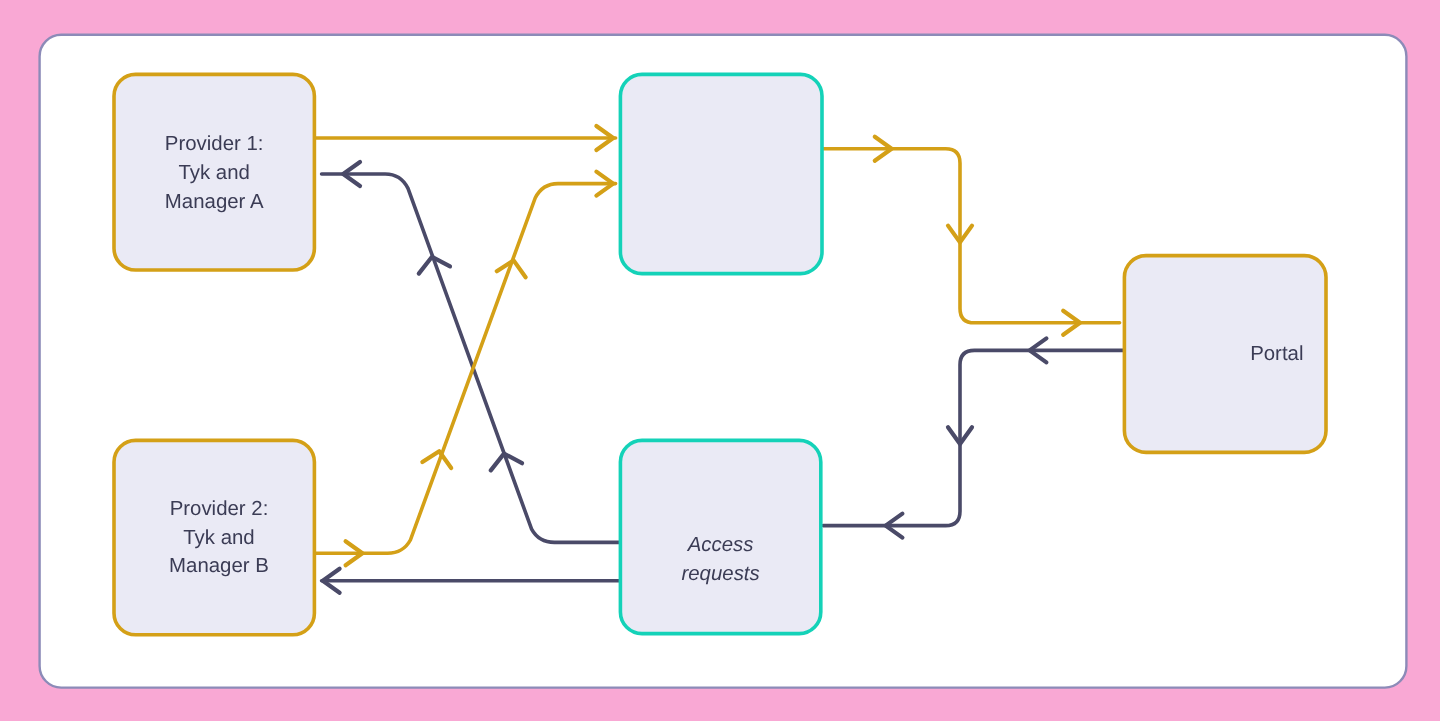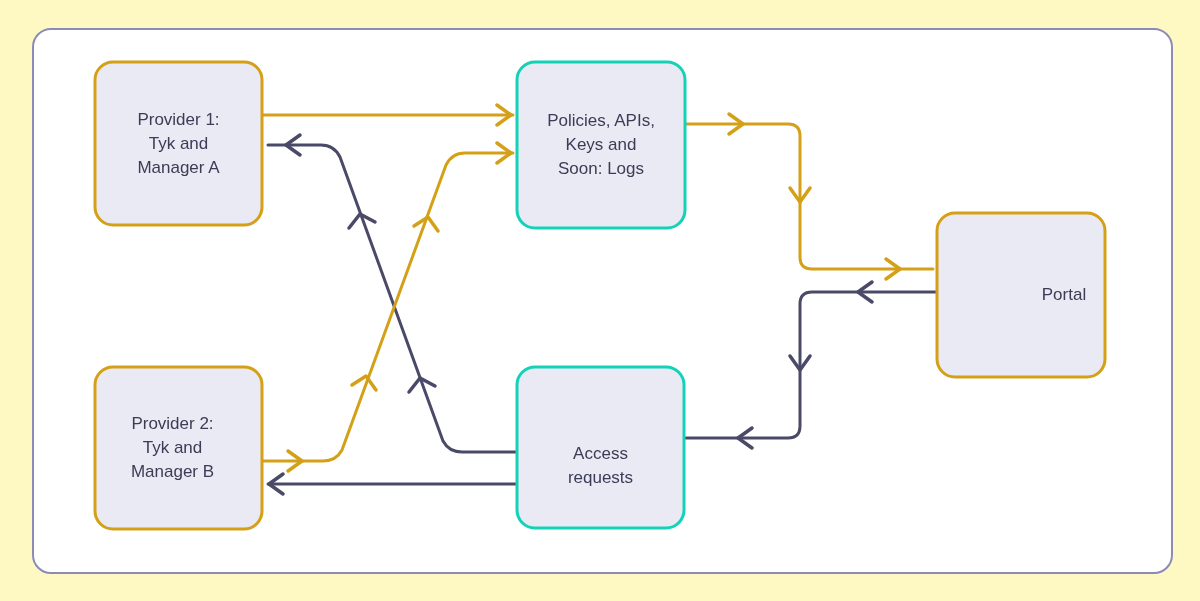--- a/index.html
+++ b/index.html
@@ -7,21 +7,21 @@
     padding: 0;
     background: #ffffff;
   }
   body {
     font-family: "Liberation Sans", sans-serif;
   }
   #stage {
     position: relative;
     width: 1200px;
     height: 601px;
-    background: #fef9c3;
+    background: #f9a8d4;
     overflow: hidden;
   }
   #diagram-svg {
     position: absolute;
     left: 0;
     top: 0;
     width: 1200px;
     height: 601px;
   }
   .node-label {
@@ -102,26 +102,23 @@
 
       <rect x="517" y="367" width="167" height="161" rx="18" ry="18" fill="#eaeaf5" stroke="#14d2b8" stroke-width="3"></rect>
 
     </g>
   </svg>
 
   <div class="node-label" style="left:95px; top:62px; width:167px; height:163px;">Provider 1:
 Tyk and
 Manager A</div>
 
-  <div class="node-label" style="left:517px; top:62px; width:168px; height:166px;">Policies, APIs,
-Keys and
-Soon: Logs</div>
 
   <div class="node-label" style="left:980px; top:213px; width:168px; height:164px;">Portal</div>
 
-  <div class="node-label" style="left:95px; top:367px; width:155px; height:162px;">Provider 2:
+  <div class="node-label" style="left:95px; top:367px; width:155px; height:162px;padding-left:10px;">Provider 2:
 Tyk and
 Manager B</div>
 
-  <div class="node-label" style="left:517px; top:367px; width:167px; height:197px;">Access
+  <div class="node-label" style="left:517px; top:367px; width:167px; height:197px;font-style:italic;">Access
 requests</div>
 
 </div>
 
 </body></html>

